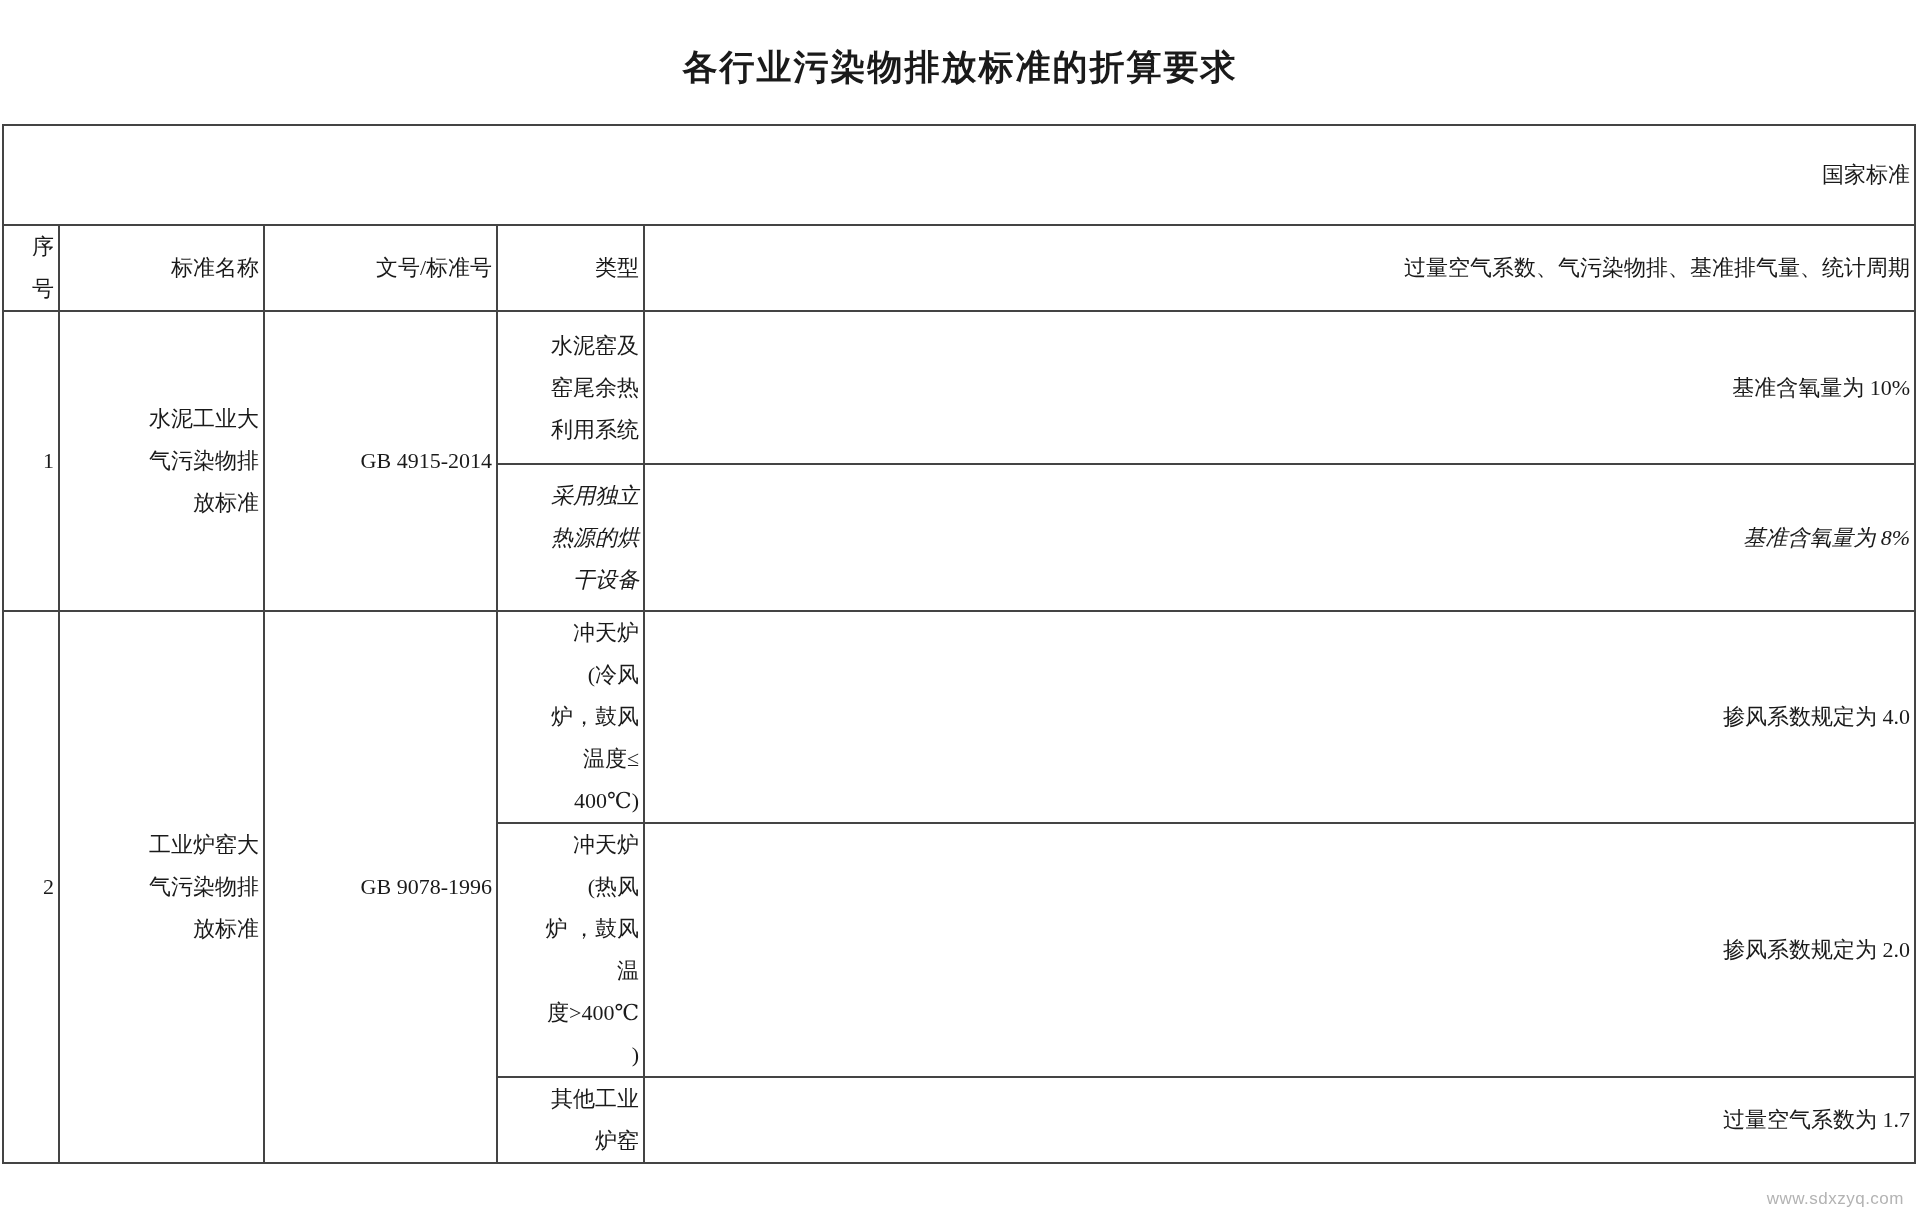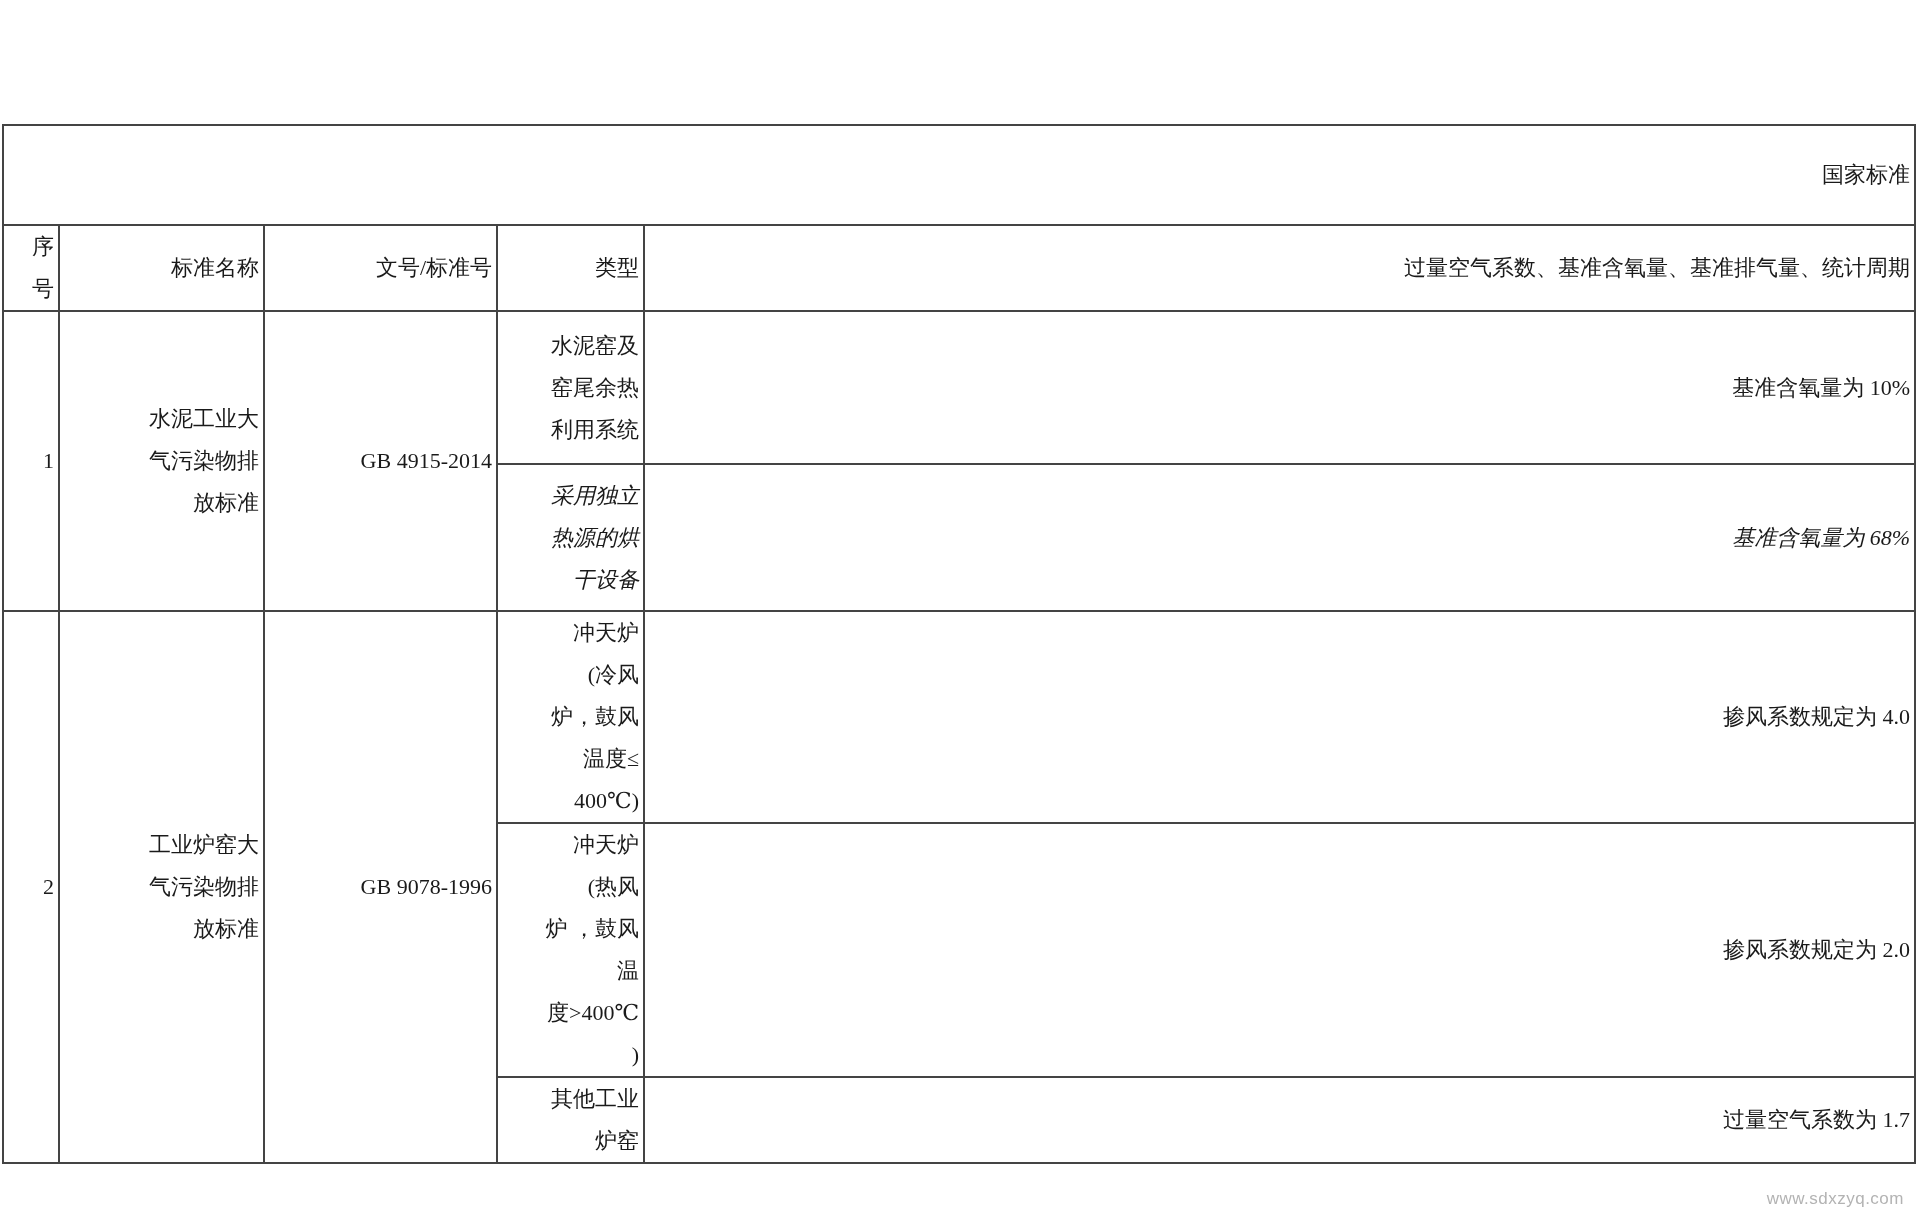--- a/index.html
+++ b/index.html
@@ -57,20 +57,21 @@
     color: #b3b3b3;
     letter-spacing: 0.5px;
     margin-left: 24px;
   }
 </style>
 </head>
 <body>
 
 <div class="page">
 
+  <div class="doc-title">各行业污染物排放标准的折算要求</div>
 
   <table class="std-table">
     <colgroup>
       <col style="width:56px">
       <col style="width:205px">
       <col style="width:233px">
       <col style="width:147px">
       <col style="width:1271px">
     </colgroup>
 
@@ -78,40 +79,40 @@
         <tr class="r-group">
       <td colspan="5">国家标准</td>
     </tr>
 
     <tr class="r-head">
       <td>序
 号</td>
       <td>标准名称</td>
       <td>文号/标准号</td>
       <td>类型</td>
-      <td>过量空气系数、基准含氧量、基准排气量、统计周期</td>
+      <td>过量空气系数、气污染物排、基准排气量、统计周期</td>
     </tr>
 
     <tr class="r1a">
       <td rowspan="2">1</td>
       <td rowspan="2">水泥工业大
 气污染物排
 放标准</td>
       <td rowspan="2">GB 4915-2014</td>
       <td>水泥窑及
 窑尾余热
 利用系统</td>
       <td>基准含氧量为 10%</td>
     </tr>
 
     <tr class="r1b">
       <td>采用独立
 热源的烘
 干设备</td>
-      <td>基准含氧量为 68%</td>
+      <td>基准含氧量为 8%</td>
     </tr>
 
     <tr class="r2a">
       <td rowspan="3">2</td>
       <td rowspan="3">工业炉窑大
 气污染物排
 放标准</td>
       <td rowspan="3">GB 9078-1996</td>
       <td>冲天炉
 (冷风

